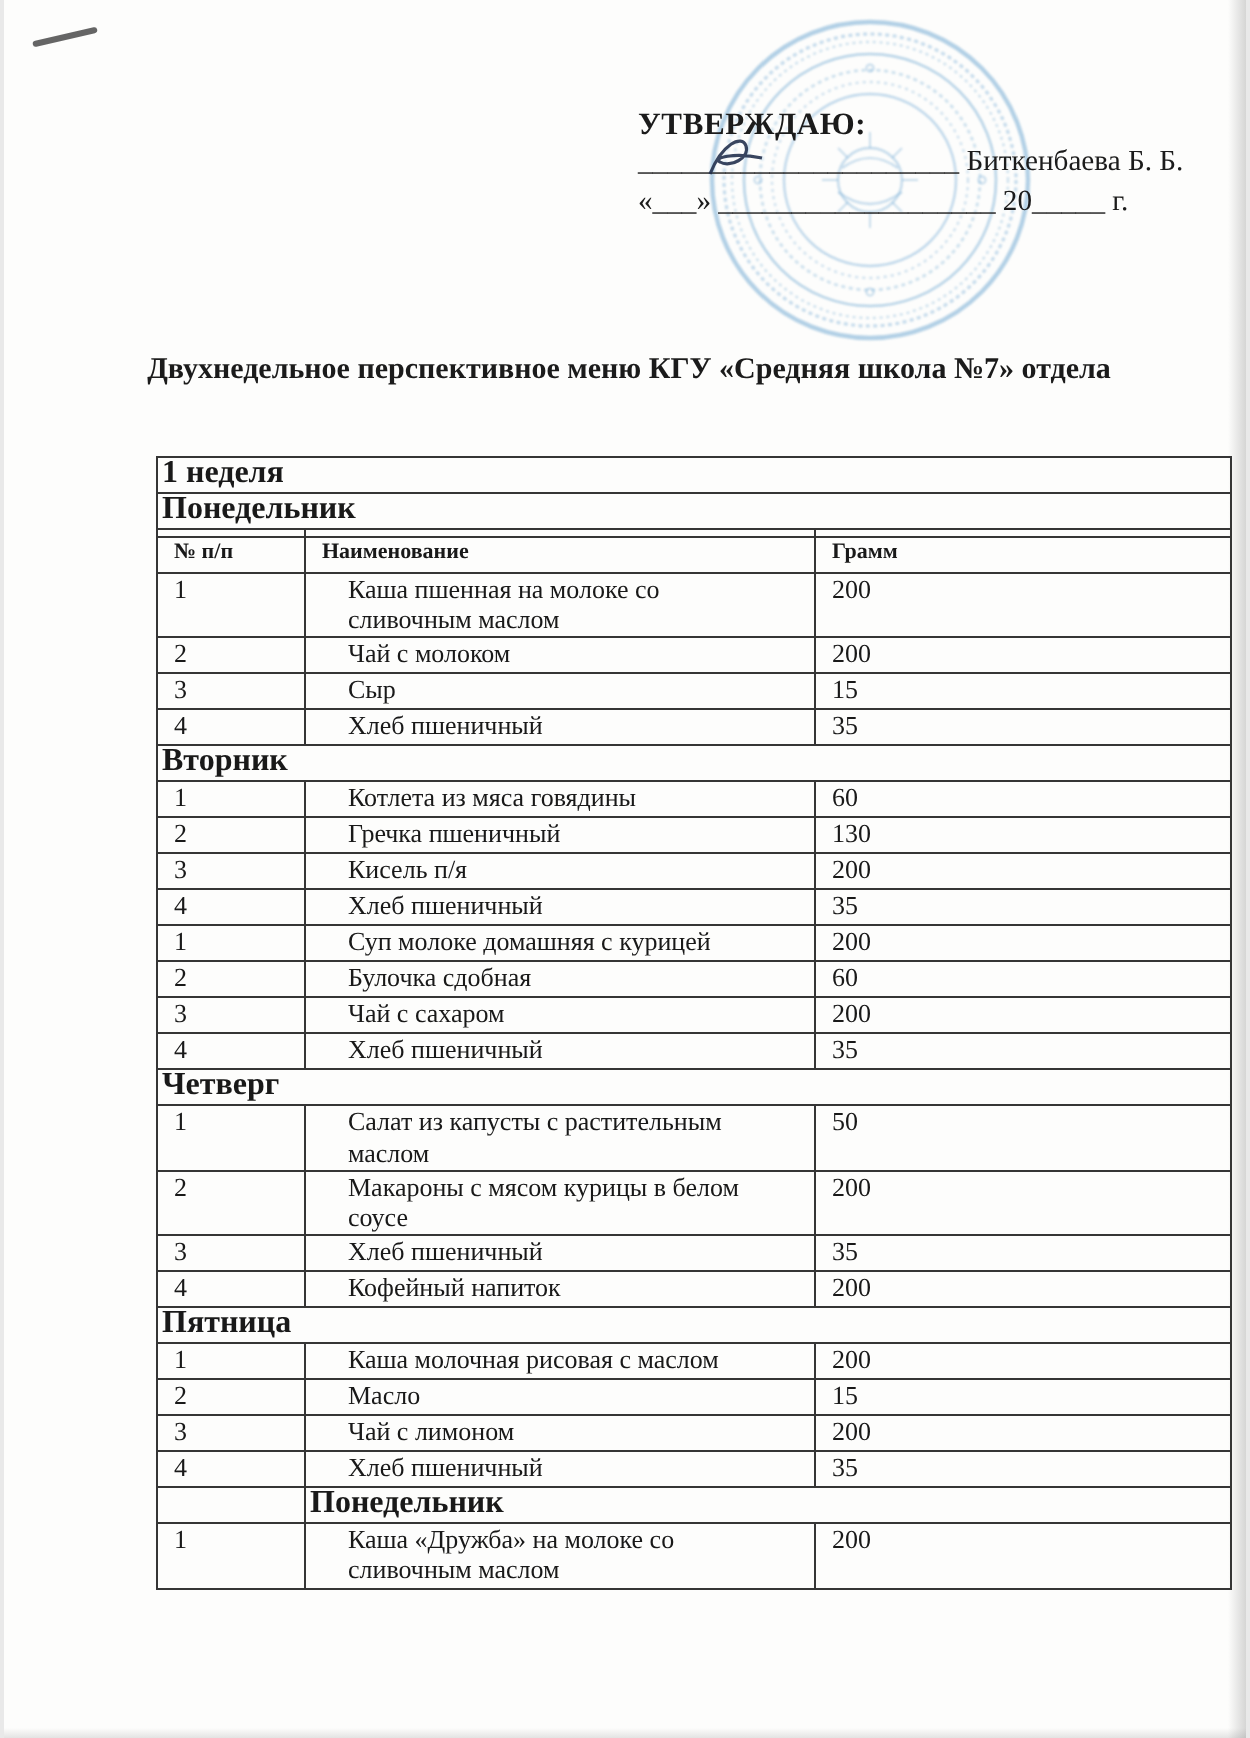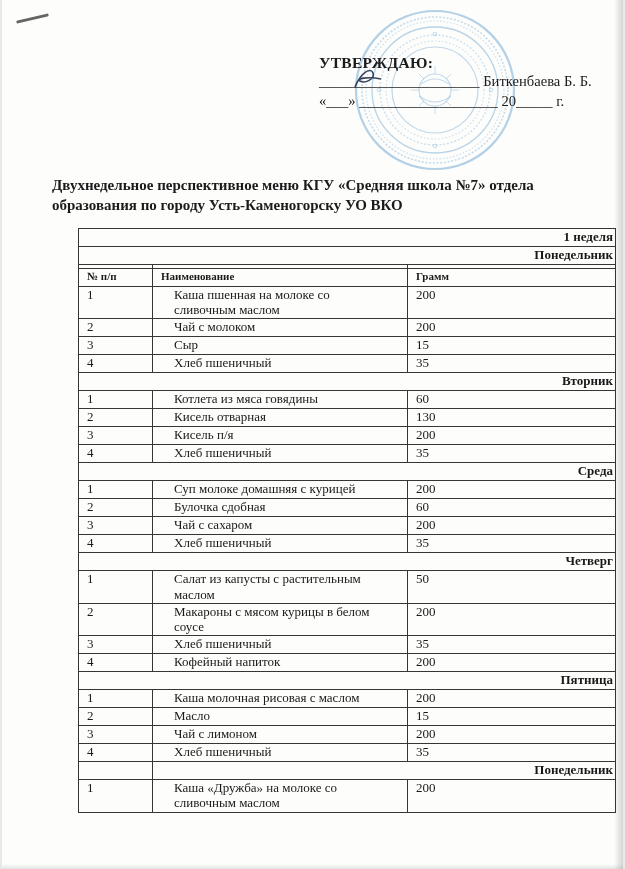--- a/index.html
+++ b/index.html
@@ -26,34 +26,34 @@
   .stamp * { stroke:var(--seal,#74abd4); fill:none; }
   
   .approval { position:absolute; left:317px; top:53px; z-index:1; font-size:14.6px; line-height:19.4px; white-space:nowrap; }
   .approval .a-head { font-weight:bold; font-size:15.5px; letter-spacing:.3px; }
   .a-sign { position:relative; }
   .signature { position:absolute; left:28px; top:-6px; width:58px; height:26px; }
   .signature path { stroke:#23314e; fill:none; opacity:.9; }
   
   .title {
     position:absolute; left:50px; top:176px; width:525px; z-index:1;
-    text-align:left; font-weight:bold; font-size:15px; line-height:19.5px;
+    text-align:center; font-weight:bold; font-size:15px; line-height:19.5px;
   }
   
   table.menu {
     position:absolute; left:76px; top:228px; width:537px; z-index:1;
     border-collapse:collapse; table-layout:fixed;
     font-size:13px; color:#191919;
   }
   table.menu td {
     border:1.5px solid #353535; vertical-align:top;
     padding:0 4px 1px 8px; height:16px; line-height:15.2px;
     overflow:hidden;
   }
-  table.menu td.sec { text-align:right; font-weight:bold; font-size:13px; padding:0 2px 1px 2px; }
+  table.menu td.sec { text-align:left; font-weight:bold; font-size:16px; padding:0 2px 1px 2px; }
   table.menu td.colhead { font-weight:bold; font-size:11px; }
   table.menu td.name { white-space:pre-line;padding-left:21px; }
   table.menu tr.spacer td { height:3px; padding:0; border-top:none; border-bottom:none; }
 </style>
 </head>
 <body>
 
 <div class="page">
 
   <div class="scratch"></div>
@@ -82,21 +82,20 @@
       <svg class="signature" viewBox="0 0 58 26" aria-hidden="true">
         <path d="M8,21 C14,6 24,1 26,7 C28,13 18,18 13,15 C9,13 20,10 34,13" stroke-width="1.6"></path>
       </svg>
       <span>Биткенбаева Б. Б.</span>
     </div>
     <div>«___» ___________________ 20_____ г.</div>
   </div>
 
   <div class="title">
     <div>Двухнедельное перспективное меню КГУ «Средняя школа №7» отдела</div>
-    <div>образования по городу Усть-Каменогорску УО ВКО</div>
   </div>
 
   <table class="menu">
     <colgroup>
       <col style="width:74px">
       <col style="width:255px">
       <col style="width:208px">
     </colgroup>
     <tbody>
         <tr>
@@ -139,35 +138,32 @@
         <tr>
           <td class="sec" colspan="3">Вторник</td>
         </tr>
         <tr>
           <td class="num" colspan="1">1</td>
           <td class="name" colspan="1">Котлета из мяса говядины</td>
           <td class="gram" colspan="1">60</td>
         </tr>
         <tr>
           <td class="num" colspan="1">2</td>
-          <td class="name" colspan="1">Кисель отварная</td>
+          <td class="name" colspan="1">Гречка пшеничный</td>
           <td class="gram" colspan="1">130</td>
         </tr>
         <tr>
           <td class="num" colspan="1">3</td>
           <td class="name" colspan="1">Кисель п/я</td>
           <td class="gram" colspan="1">200</td>
         </tr>
         <tr>
           <td class="num" colspan="1">4</td>
           <td class="name" colspan="1">Хлеб пшеничный</td>
           <td class="gram" colspan="1">35</td>
-        </tr>
-        <tr>
-          <td class="sec" colspan="3">Среда</td>
         </tr>
         <tr>
           <td class="num" colspan="1">1</td>
           <td class="name" colspan="1">Суп молоке домашняя с курицей</td>
           <td class="gram" colspan="1">200</td>
         </tr>
         <tr>
           <td class="num" colspan="1">2</td>
           <td class="name" colspan="1">Булочка сдобная</td>
           <td class="gram" colspan="1">60</td>

